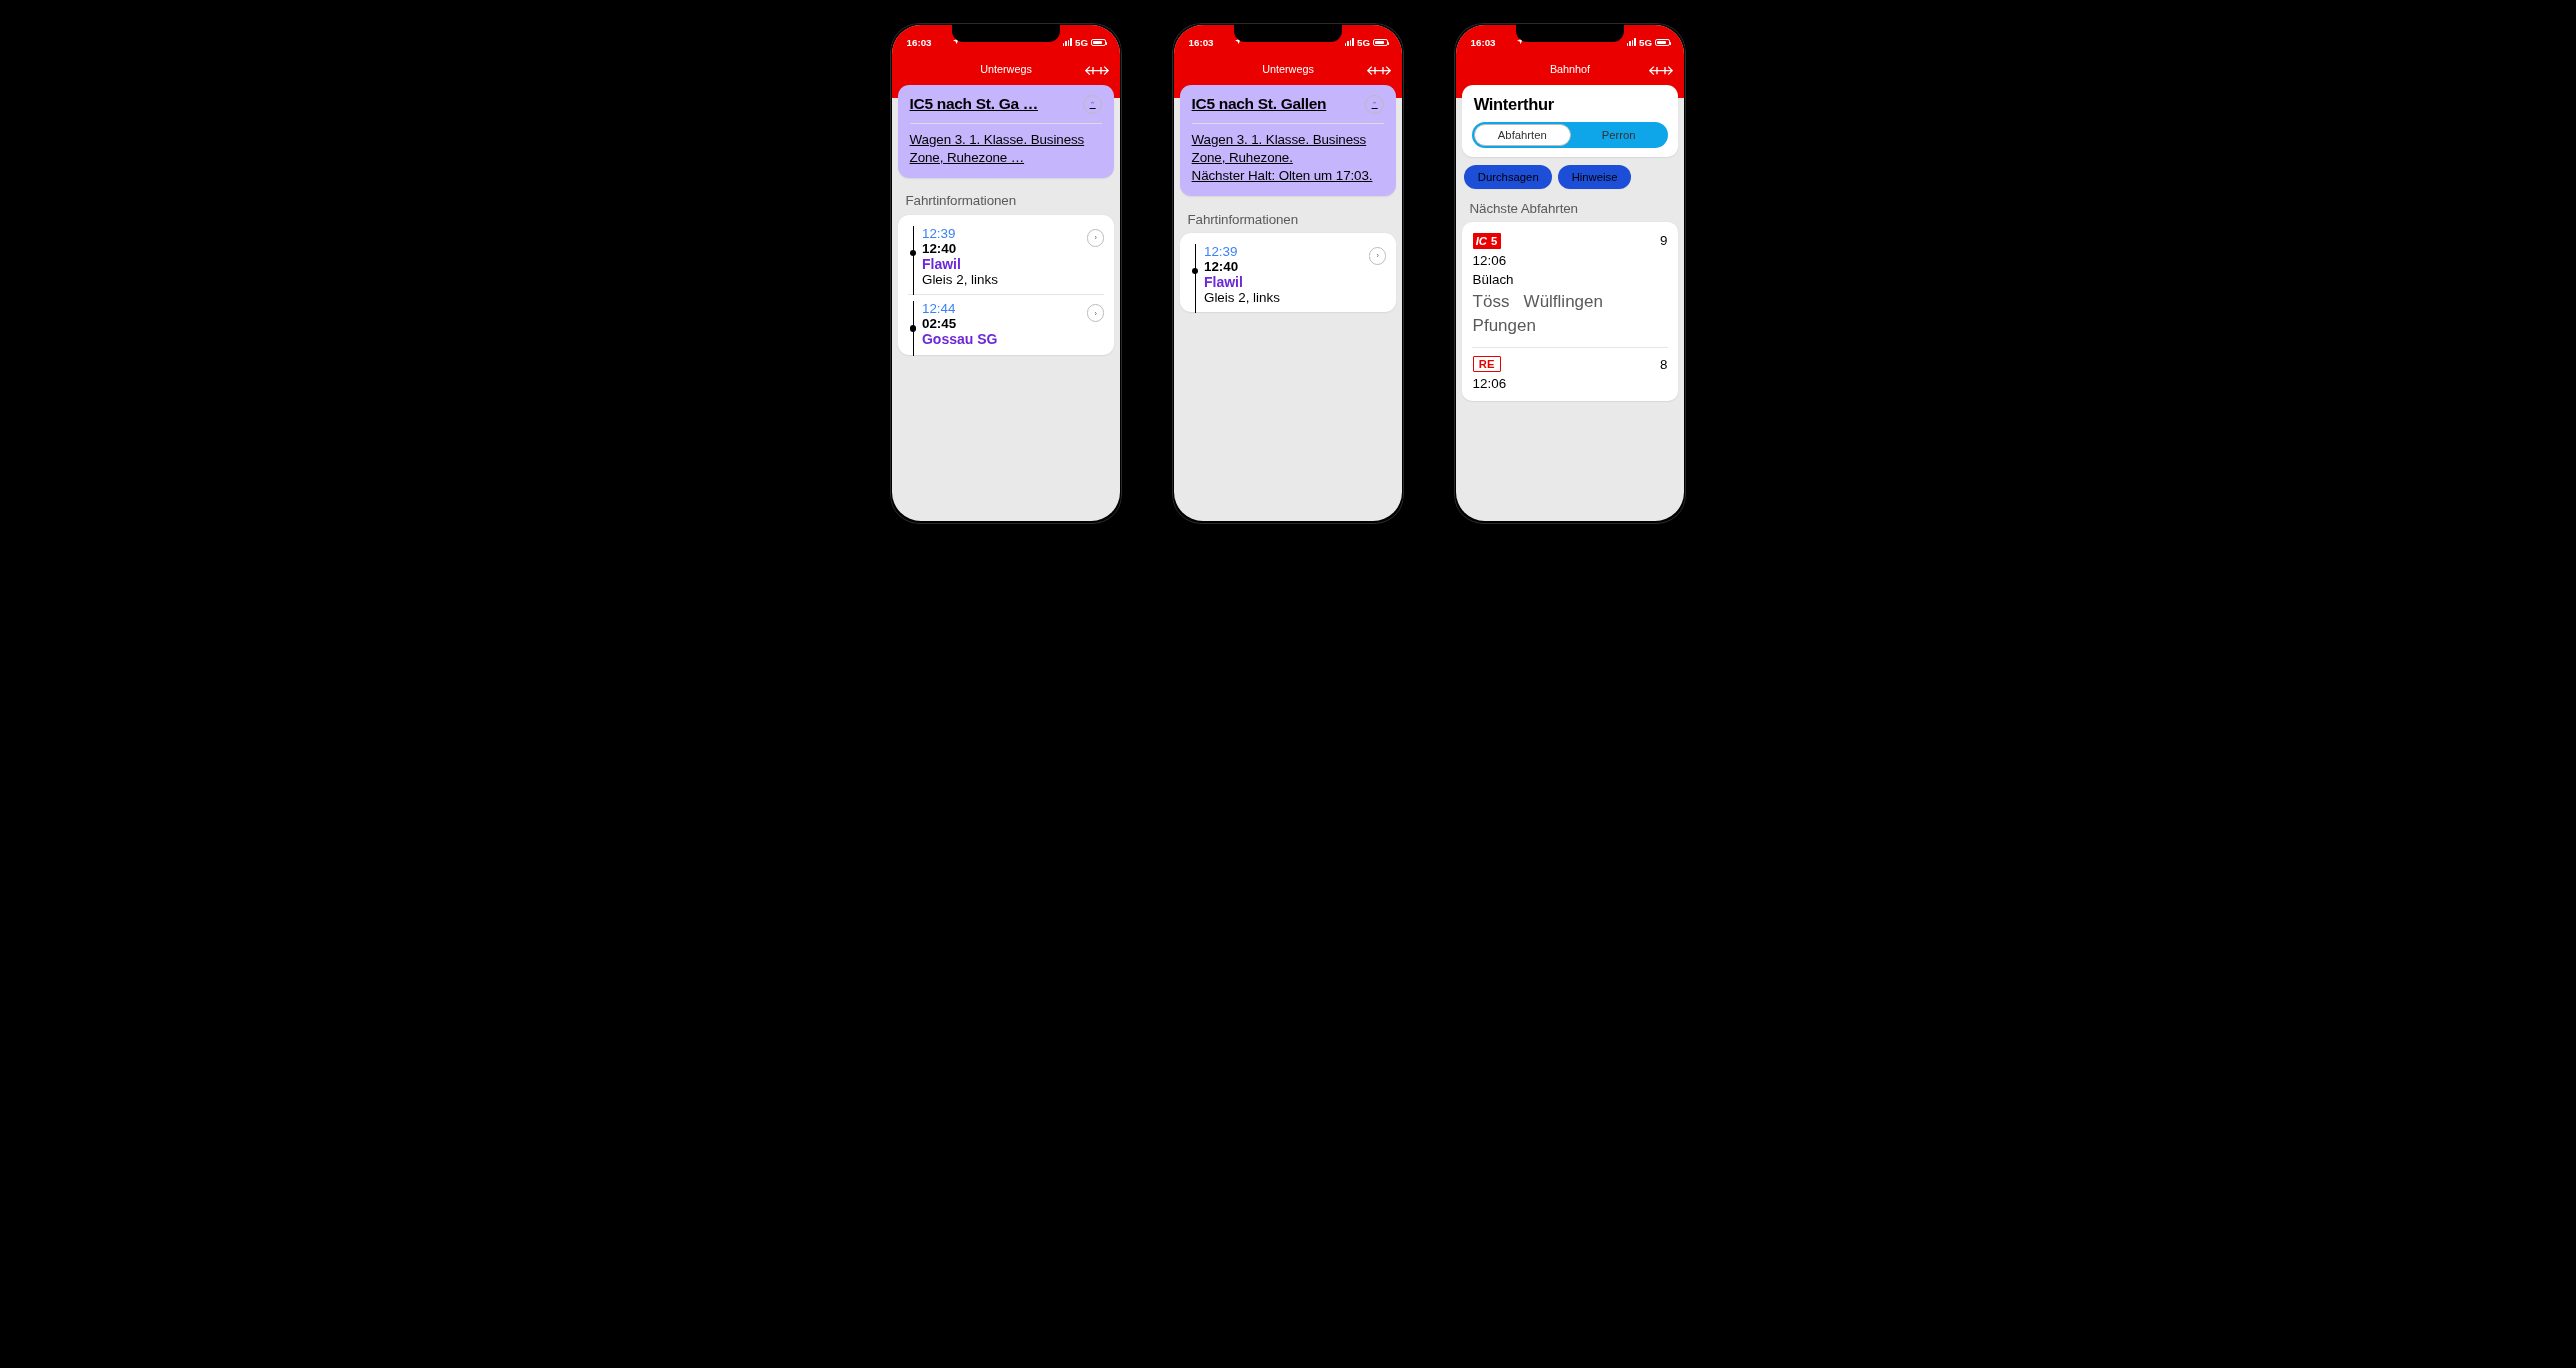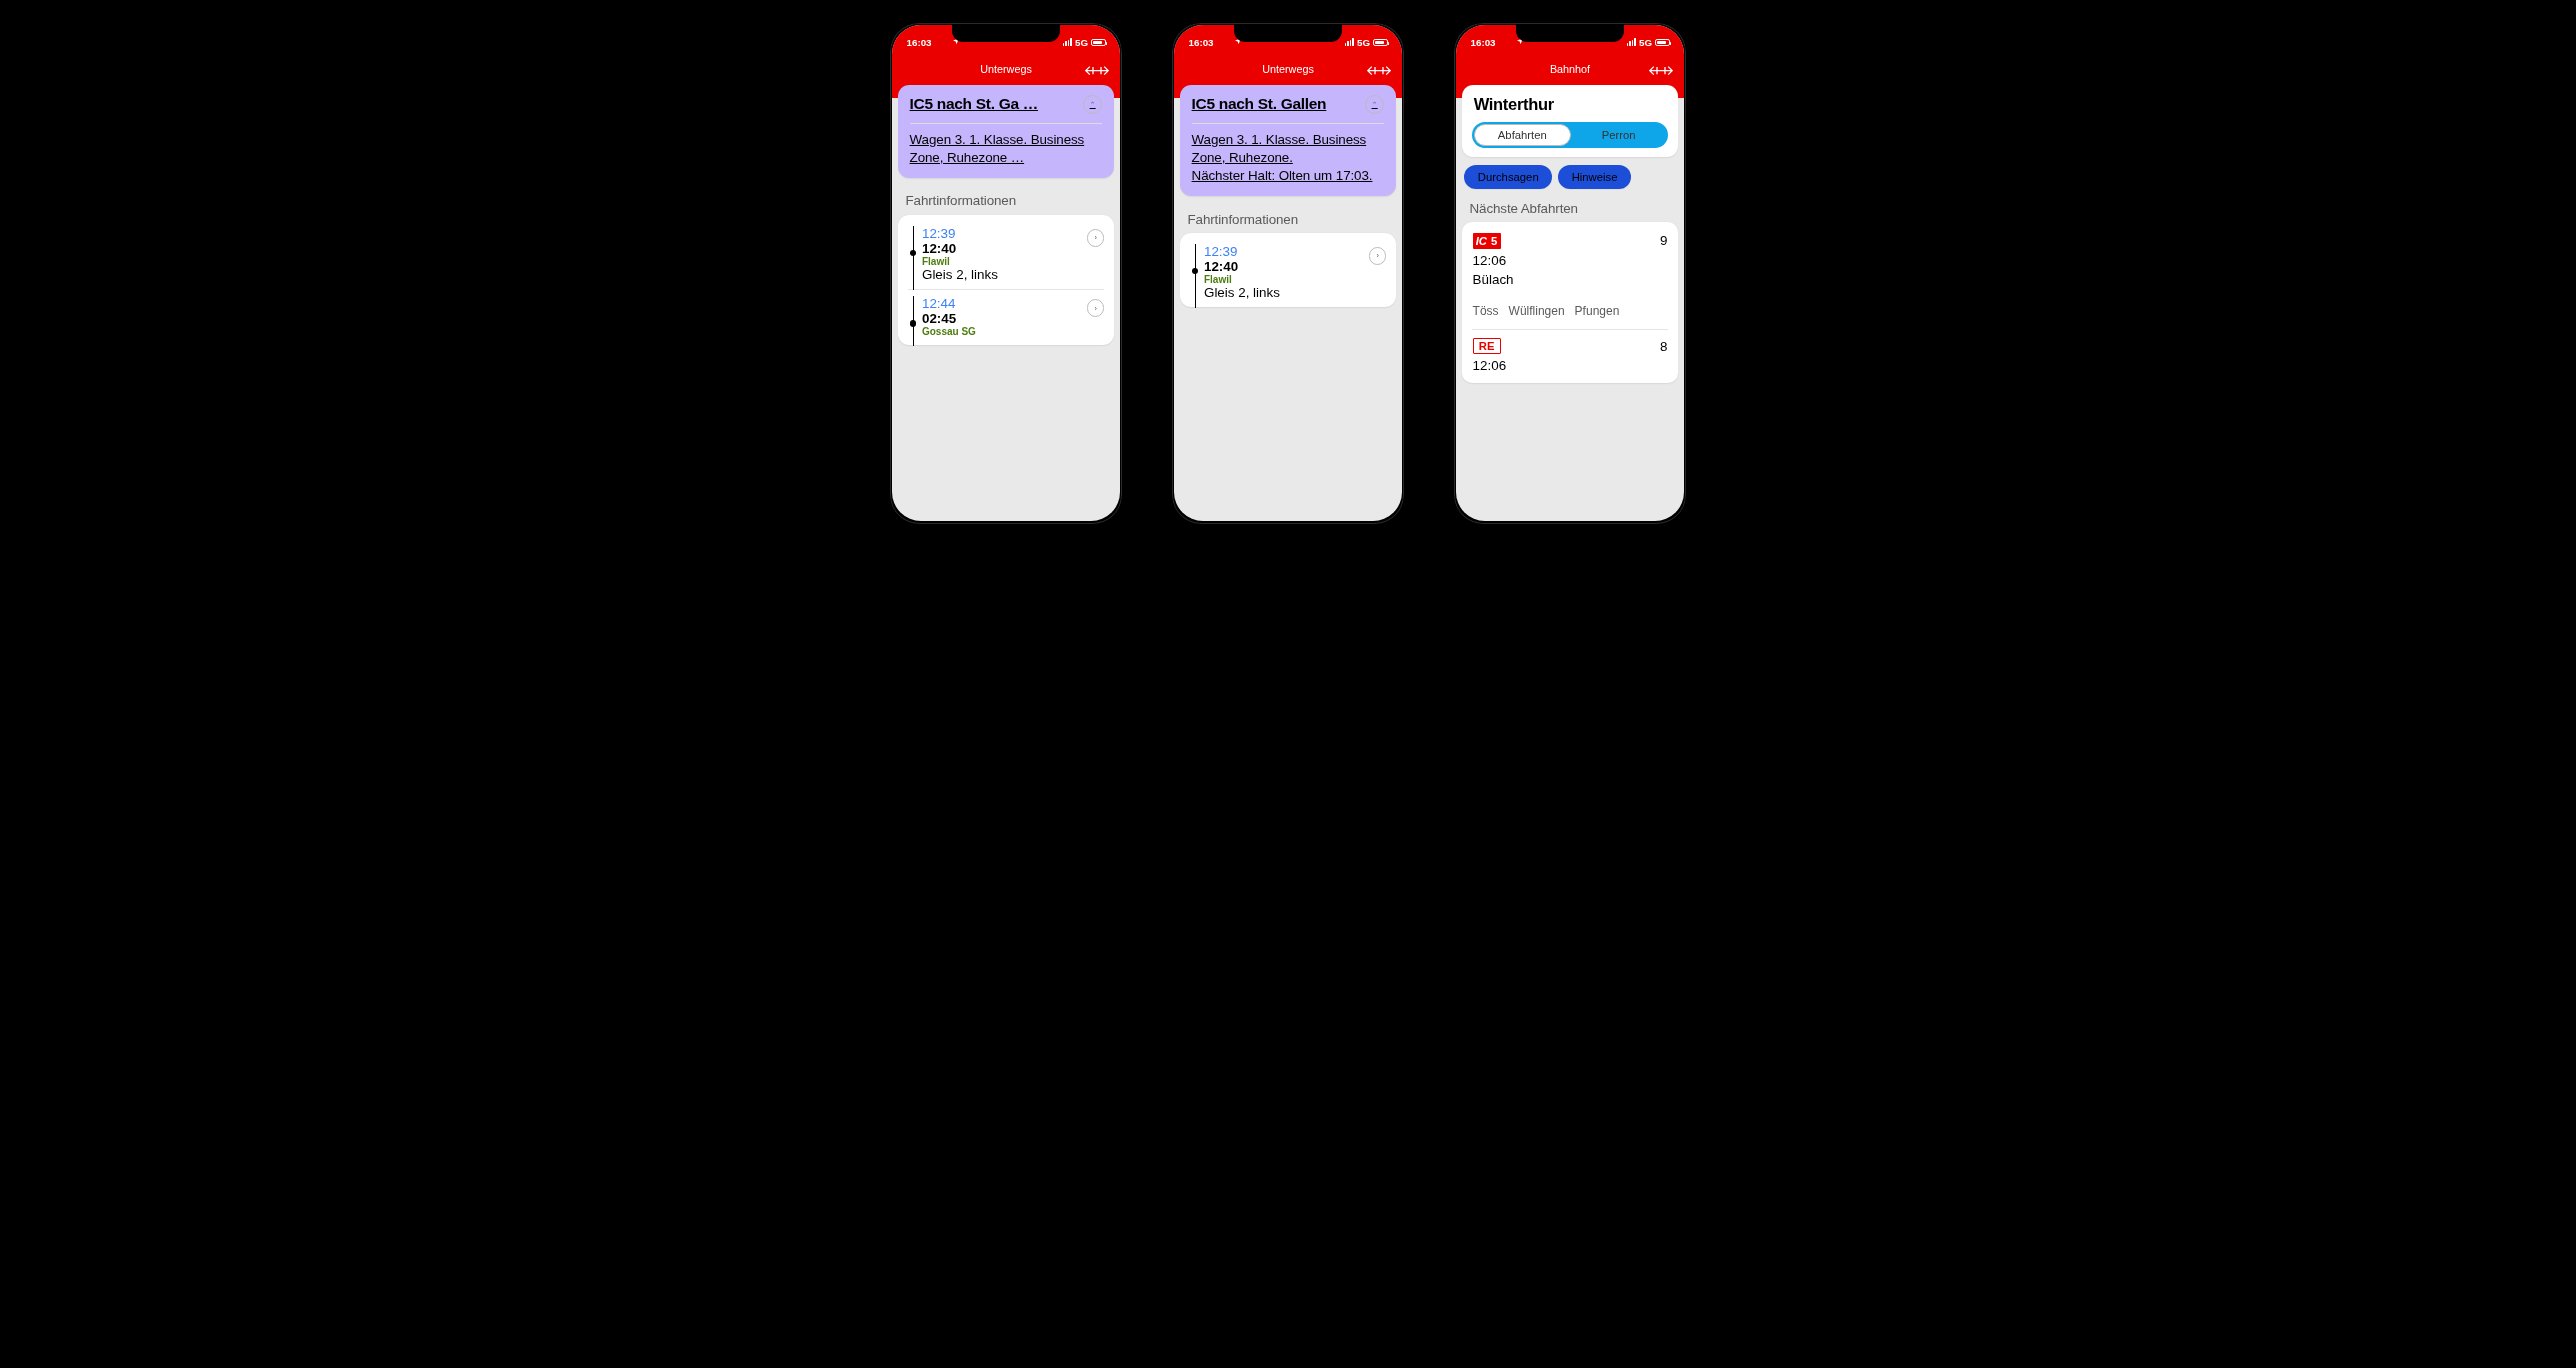--- a/index.html
+++ b/index.html
@@ -163,21 +163,21 @@
     position: absolute;
     left: 2.6px;
     top: 24px;
     width: 6.2px; height: 6.2px;
     background: #000;
     border-radius: 50%;
   }
   .stop-info { flex: 1; }
   .stop-arr { font-size: 13.4px; color: #3b82f6; }
   .stop-dep { font-size: 13.4px; font-weight: 700; color: #000; }
-  .stop-name { font-size: 10px; font-weight: 700; color: #4d7c0f; }
+  .stop-name { font-size: 14px; font-weight: 700; color: #6d28d9; }
   .stop-track { font-size: 13.4px; color: #000; }
   .row-chevron {
     width: 17.5px; height: 17.5px;
     border: 0.8px solid #bbb;
     border-radius: 50%;
     display: flex; align-items: center; justify-content: center;
     flex-shrink: 0;
     margin-top: 3.1px;
   }
   .chev { font-size: 7.2px; color: #555; }
@@ -264,21 +264,21 @@
     color: #eb0000;
     font-weight: 700;
     font-size: 11.3px;
     padding: 1px 5.2px;
     border-radius: 1px;
     display: inline-block;
   }
   .dep-platform { font-size: 13.4px; color: #000; }
   .dep-time { font-size: 13.4px; margin-top: 4.1px; }
   .dep-dest { font-size: 13.4px; margin-top: 4.1px; }
-  .dep-via { font-size: 12px; color: #5a5a5a; margin-top: 16px; line-height: 1.4; }
+  .dep-via { font-size: 17px; color: #5a5a5a; margin-top: 3px; line-height: 1.4; }
 
   .signal-bars { display: inline-flex; align-items: flex-end; gap: 1px; }
   .signal-bars span { width: 1.5px; background: #fff; border-radius: 0.5px; }
   .signal-bars span:nth-child(1){height:3.1px}
   .signal-bars span:nth-child(2){height:4.6px}
   .signal-bars span:nth-child(3){height:6.2px}
   .signal-bars span:nth-child(4){height:7.7px}
   .battery { width: 14.4px; height: 7.2px; border: 0.8px solid #fff; border-radius: 2.1px; position: relative; display: inline-block; }
   .battery::after { content:''; position:absolute; right:-2.1px; top:2.1px; width:1px; height:3.1px; background:#fff; border-radius:0.5px;}
   .battery .fill { position:absolute; left:1px; top:1px; bottom:1px; width:9.3px; background:#fff; border-radius:1px;}

